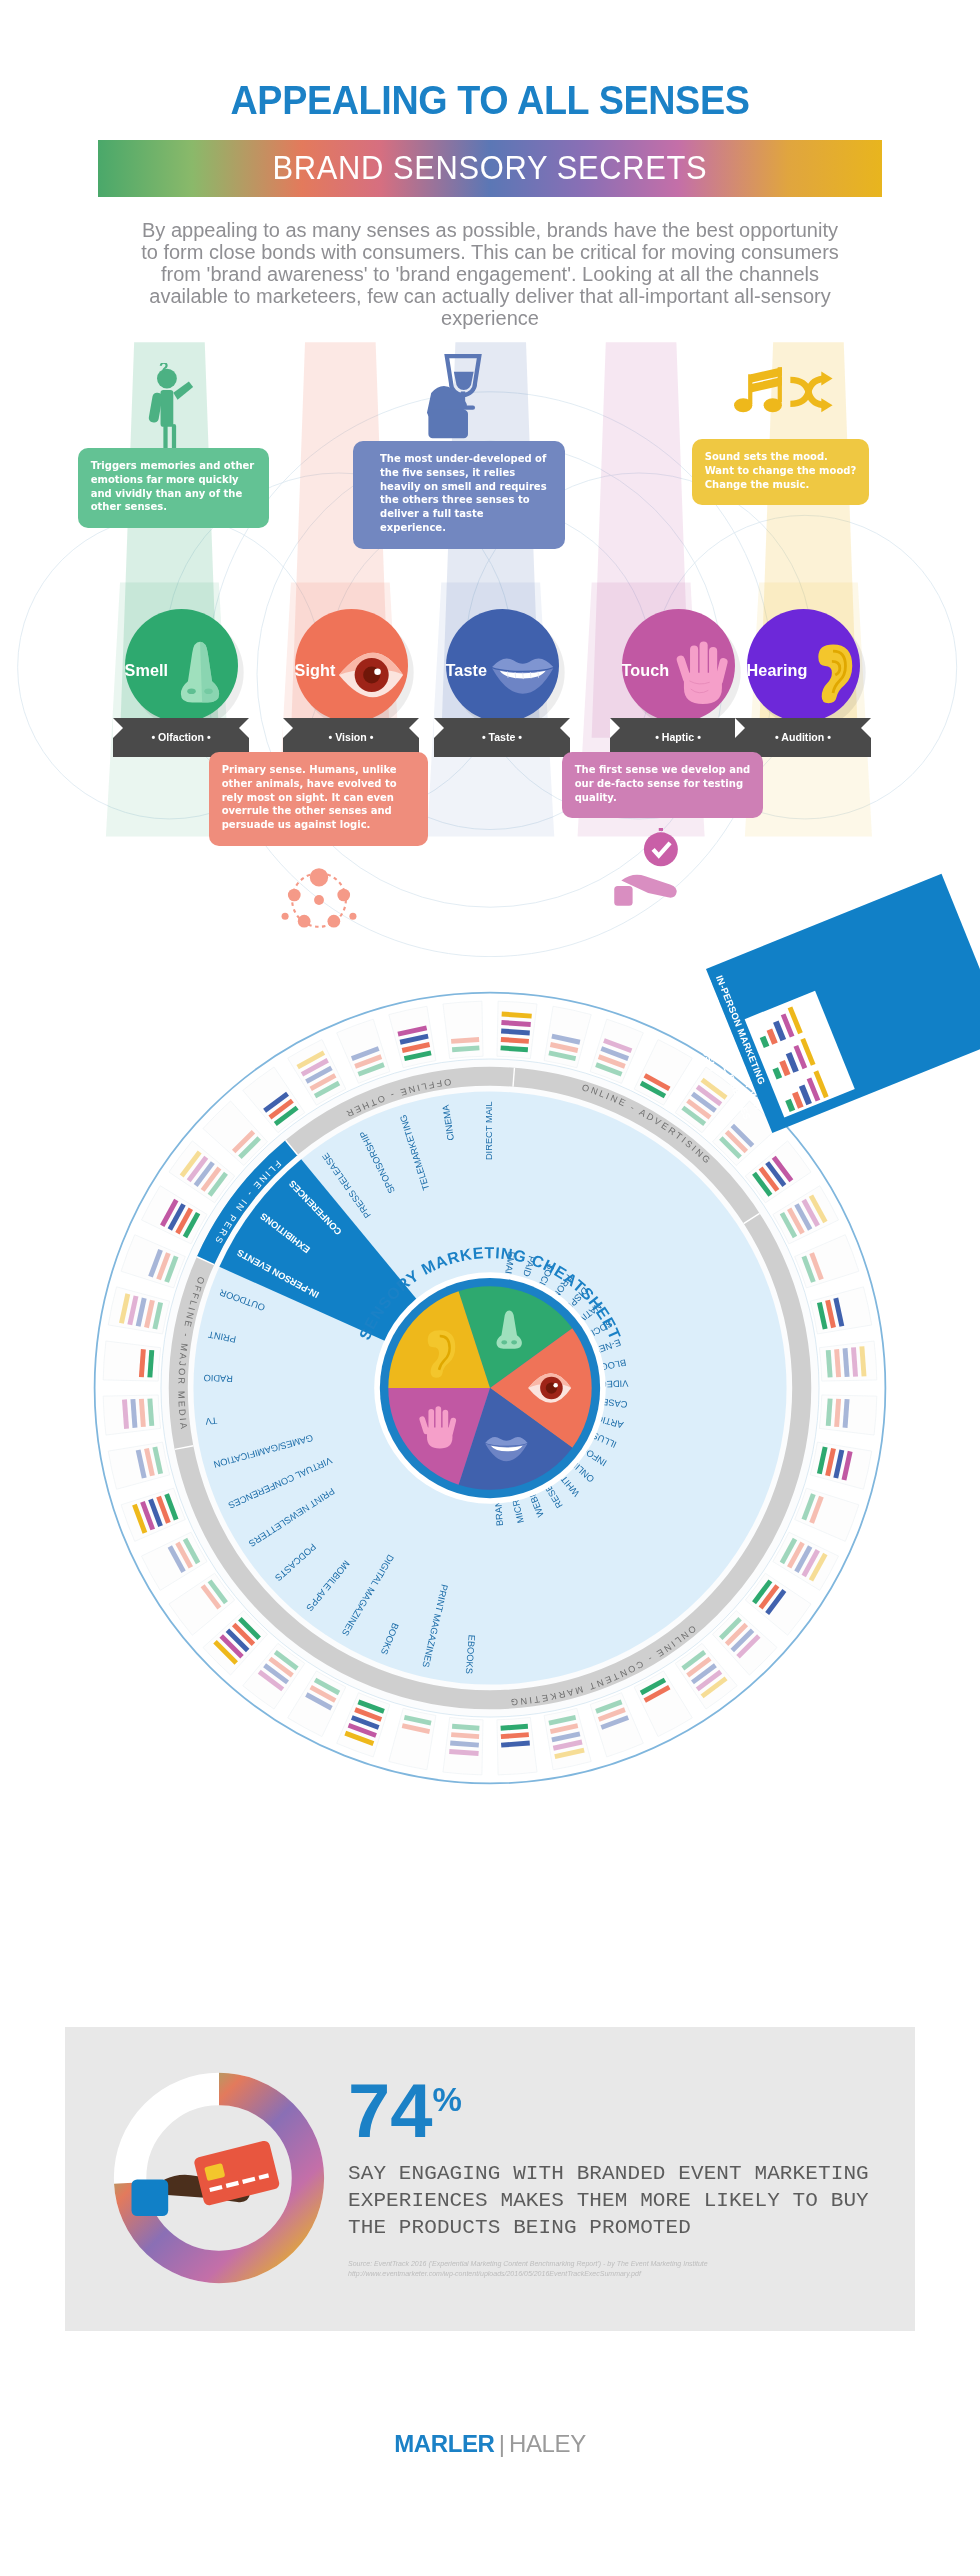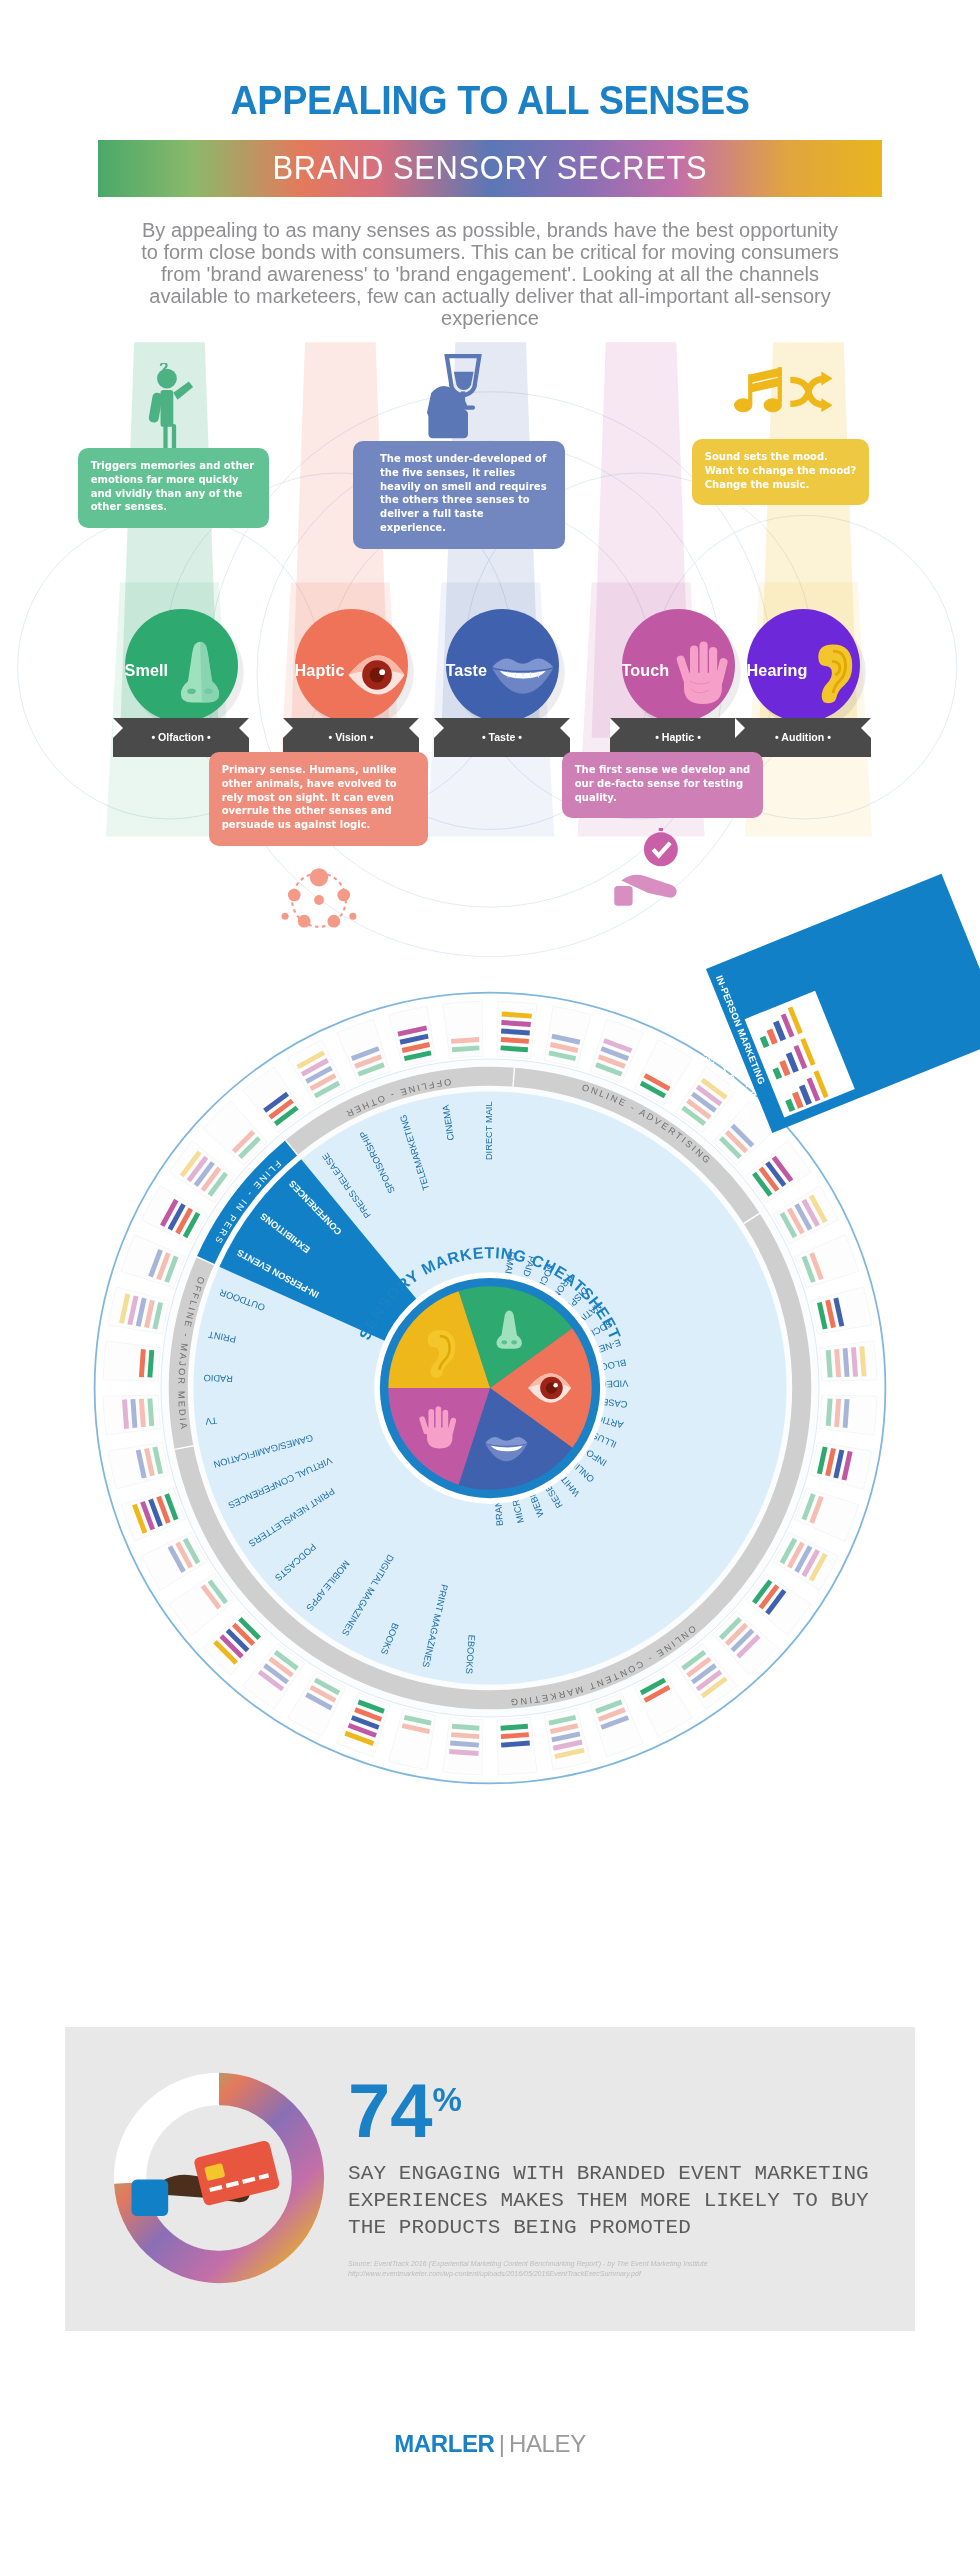--- a/index.html
+++ b/index.html
@@ -233,21 +233,21 @@
           </g>
         </svg>
       </div>
       <div class="ribbon" style="margin-top:-4.2px;">
         <span>• Olfaction •</span>
       </div>
     </div>
 
     <div style="position:absolute; left:283px; top:0; width:136px;">
       <div class="circle" style="background:#ef7358; margin:0 auto;">
-        <div class="circle-label">Haptic</div>
+        <div class="circle-label">Sight</div>
         <svg width="78" height="64" style="margin-top:8.5px" viewBox="0 0 110 90">
           <g>
             <path d="M6 45 q28 -34 52 -34 q24 0 46 34 q-22 34 -46 34 q-24 0 -52 -34 Z" fill="#fbe4de"></path>
             <path d="M6 45 q28 -34 52 -34 q24 0 46 34 q-12 -8 -46 -8 q-34 0 -52 8 Z" fill="#f9b8a8"></path>
             <circle cx="56" cy="45" r="26" fill="#9e2418"></circle>
             <circle cx="56" cy="45" r="13" fill="#701709"></circle>
             <circle cx="65" cy="40" r="5" fill="#ffffff"></circle>
           </g>
         </svg>
       </div>

